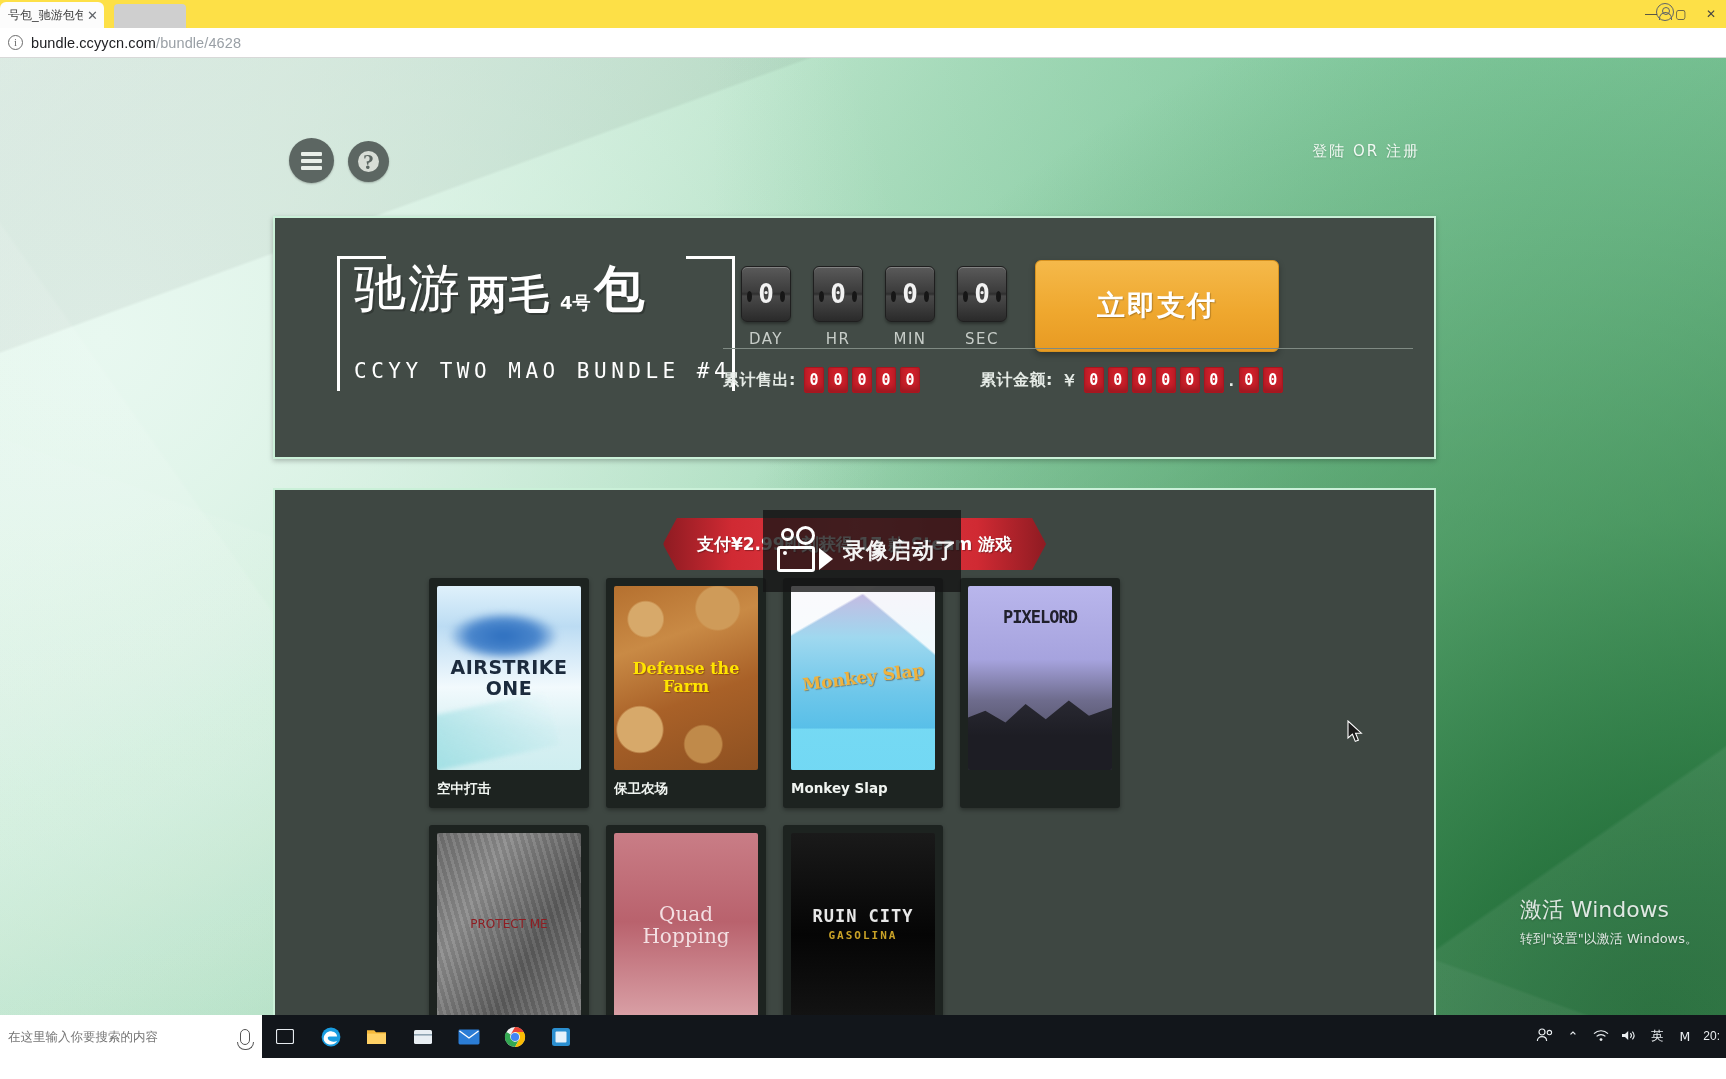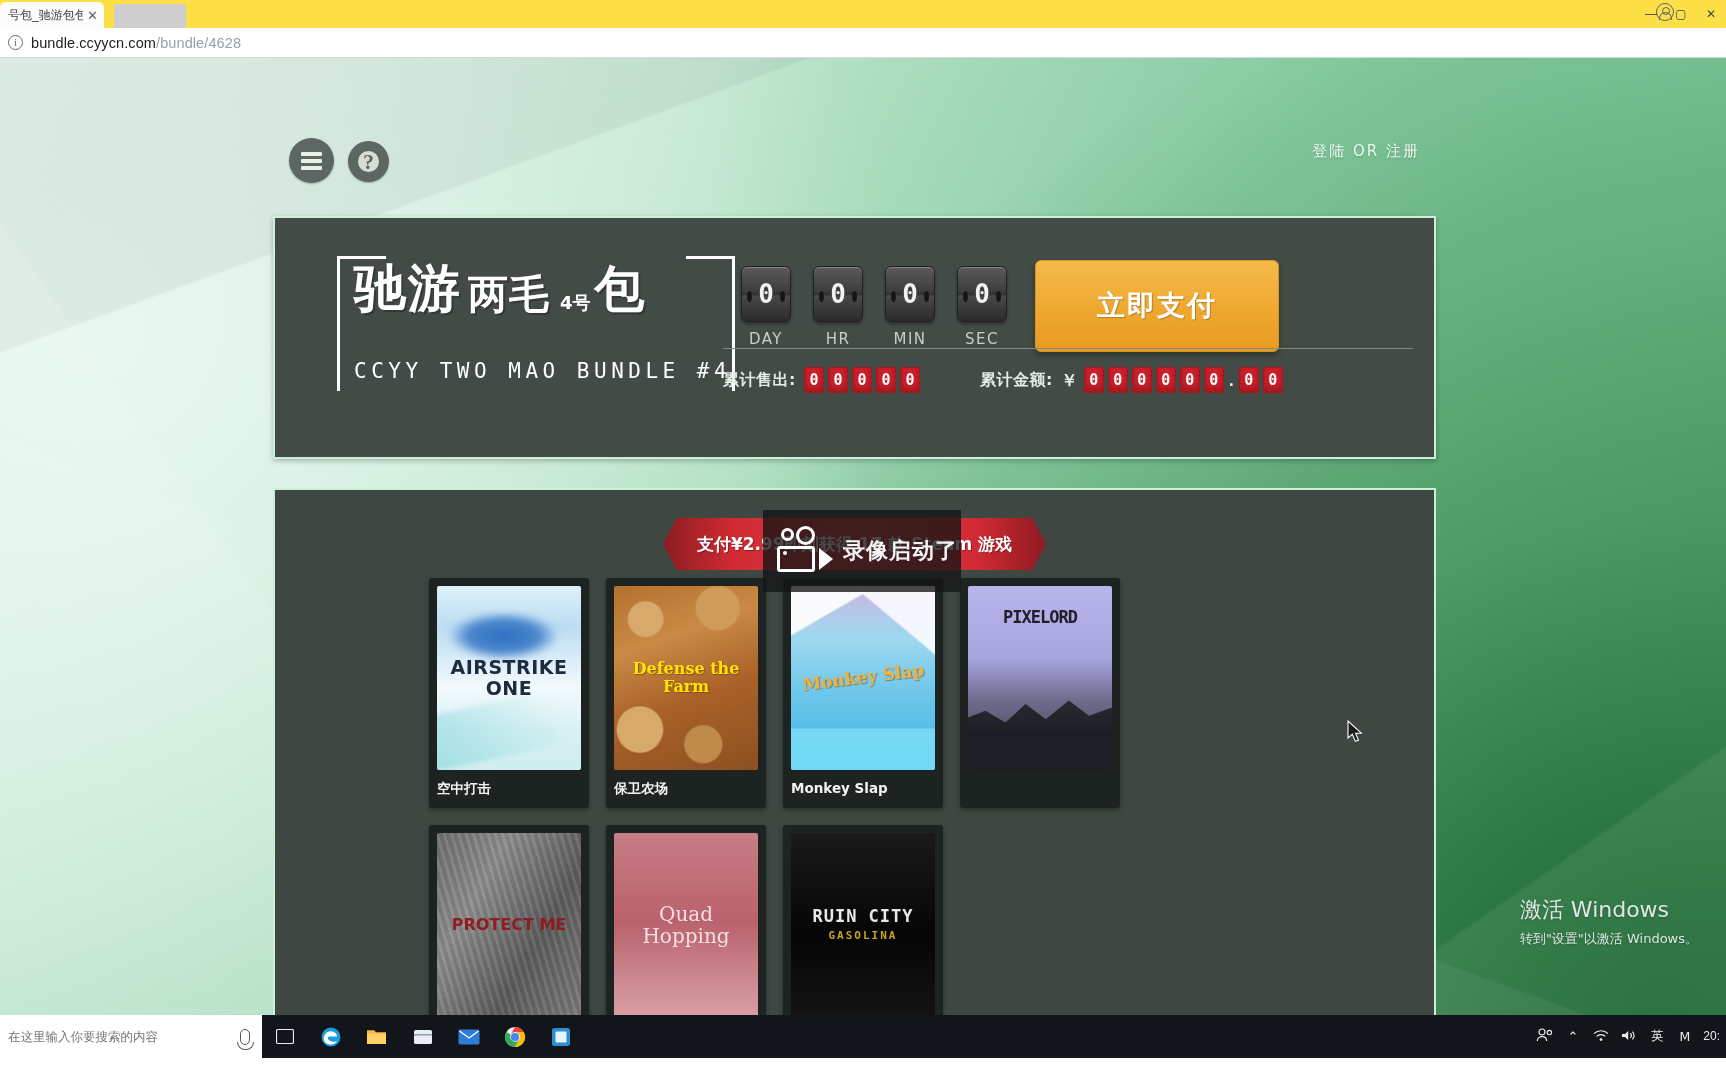--- a/index.html
+++ b/index.html
@@ -148,21 +148,21 @@
   #logo-block::after  { right: 0; }
   #logo-bottom {
     position:absolute; left:0; bottom:0; width:100%; height:3px; background:transparent;
   }
   #logo-line1 {
     position:absolute; left: 14px; top: 6px; width: 380px;
     color:#fff; white-space: nowrap;
     display:flex; align-items:flex-end;
   }
   .cjk-big {
-    font-size: 52px; font-weight: 700; letter-spacing: 2px;
+    font-size: 52px; font-weight: 400; letter-spacing: 2px;
     font-family: "DejaVu Sans", sans-serif; line-height: 1;
     text-shadow: 2px 2px 0 rgba(0,0,0,.22);
   }
   .cjk-mid {
     font-size: 40px; font-weight: 900; letter-spacing: 1px;
     font-family: "DejaVu Sans", sans-serif; line-height: 1; margin-left: 6px;
     text-shadow: 2px 2px 0 rgba(0,0,0,.22);
   }
   .no-sub {
     font-size: 18px; font-weight: 700; margin: 0 2px 2px 10px;
@@ -331,21 +331,21 @@
   .art-pixelord { background: linear-gradient(180deg,#b9b6ec 0%, #a6a3de 40%, #6e6c8d 62%, #3a3a46 100%); }
   .art-pixelord::before{content:"";position:absolute;left:0;bottom:0;width:100%;height:46%;
     background:linear-gradient(0deg,#1d1d24 0 40%, #2e2e38 100%);
     clip-path: polygon(0 38%, 12% 30%, 26% 44%, 40% 22%, 54% 40%, 70% 18%, 84% 36%, 100% 26%, 100% 100%, 0 100%);}
   .t-pixelord{color:#20202c;font-family:"DejaVu Sans Mono",monospace;font-weight:800;font-size:17px;
               letter-spacing:-1px; position:absolute; top:12%;}
 
   .art-protect { background: linear-gradient(120deg,#6f6f6f 0%, #8d8d8d 30%, #5c5c5c 65%, #7a7a7a 100%); }
   .art-protect::before{content:"";position:absolute;inset:0;
     background:repeating-linear-gradient(74deg, rgba(255,255,255,.07) 0 3px, rgba(0,0,0,.07) 3px 7px);}
-  .t-protect{color:#8f1d22;font-family:"DejaVu Sans",sans-serif;font-weight:700;font-size:16px;}
+  .t-protect{color:#8f1d22;font-family:"DejaVu Sans",sans-serif;font-weight:400;font-size:12px;}
 
   .art-quad { background: linear-gradient(180deg,#c97d86 0%, #b9626d 48%, #d9a0a6 100%); }
   .t-quad{color:#f3dfe2;font-family:"DejaVu Serif",serif;font-weight:400;font-size:20px;}
 
   .art-ruin { background: linear-gradient(180deg,#1a1a1a 0%, #050505 55%, #131313 100%); }
   .t-ruin{color:#e8e8e8;font-family:"DejaVu Sans Mono",monospace;font-weight:700;font-size:17px;letter-spacing:1px;}
   .t-ruin small{display:block;color:#c9a227;font-size:11px;letter-spacing:2px;margin-top:4px;}
 
   
   #record-overlay {

